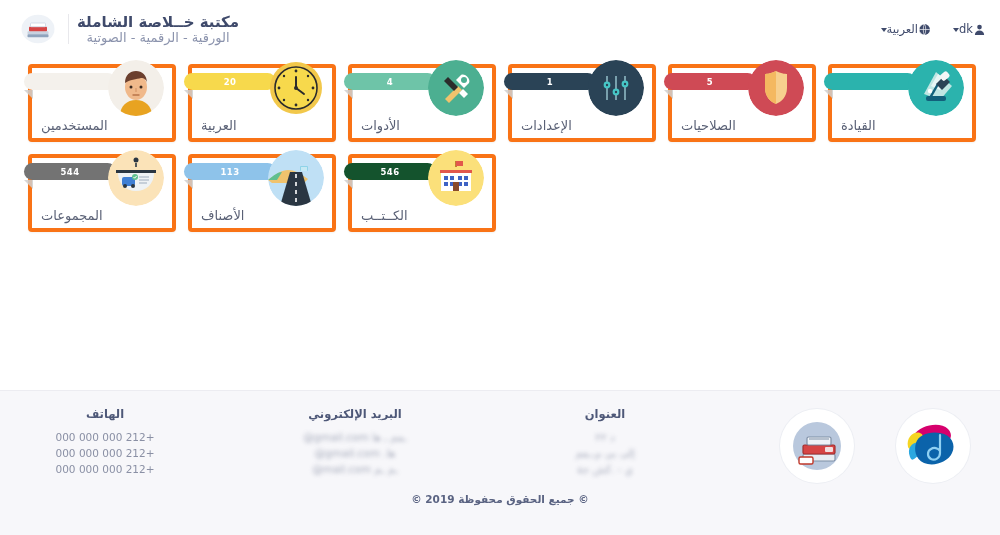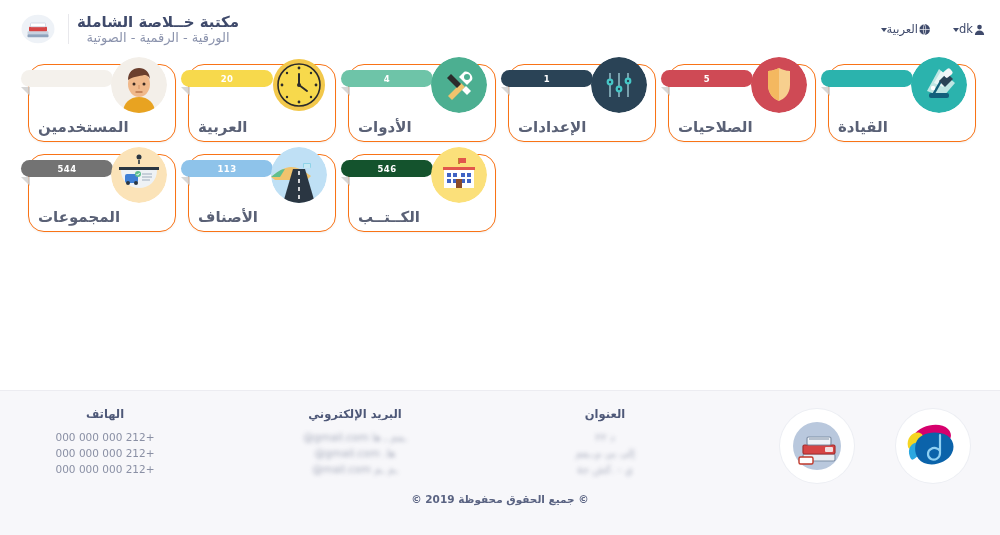--- a/index.html
+++ b/index.html
@@ -40,41 +40,40 @@
     border-top:4px solid #3f4a6b;display:inline-block;margin-top:2px;
   }
   .nav-icon{display:inline-flex;align-items:center;}
 
   
   .grid-wrap{padding:6px 18px 0 18px;}
   .row{display:flex;justify-content:flex-start;gap:0;}
   .cell{width:160px;display:flex;justify-content:center;margin-bottom:12px;}
   .card{
     position:relative;width:148px;height:78px;background:#fff;
-    border:1px solid #f97316;border-radius:16px;
+    border:4px solid #f97316;border-radius:4px;
     box-shadow:0 1px 2px rgba(0,0,0,.05);
   }
   .card-icon{
     position:absolute;top:-8px;right:8px;width:56px;height:56px;border-radius:50%;
     display:flex;align-items:center;justify-content:center;overflow:hidden;
   }
   .ribbon{
     position:absolute;top:5px;left:-8px;height:17px;min-width:92px;
     border-radius:9px;display:flex;align-items:center;justify-content:center;
     color:#fff;font-size:8.5px;font-weight:bold;letter-spacing:.4px;
   }
   .ribbon::after{
     content:"";position:absolute;bottom:-9px;left:0;
     border-top:9px solid #cfcfcf;border-left:9px solid transparent;
     opacity:.85;
   }
   .card-label{
-    position:absolute;bottom:5px;left:9px;font-size:15px;color:#5a6176;
+    position:absolute;bottom:5px;left:9px;font-size:13px;color:#5a6176;
     white-space:nowrap;
-    font-weight:bold;
   }
 
   
   .footer{
     position:absolute;left:0;right:0;bottom:0;height:145px;
     background:#f7f7fa;border-top:1px solid #ececf1;
   }
   .footer-inner{
     display:flex;align-items:flex-start;justify-content:space-between;
     padding:16px 30px 0 30px;height:96px;

